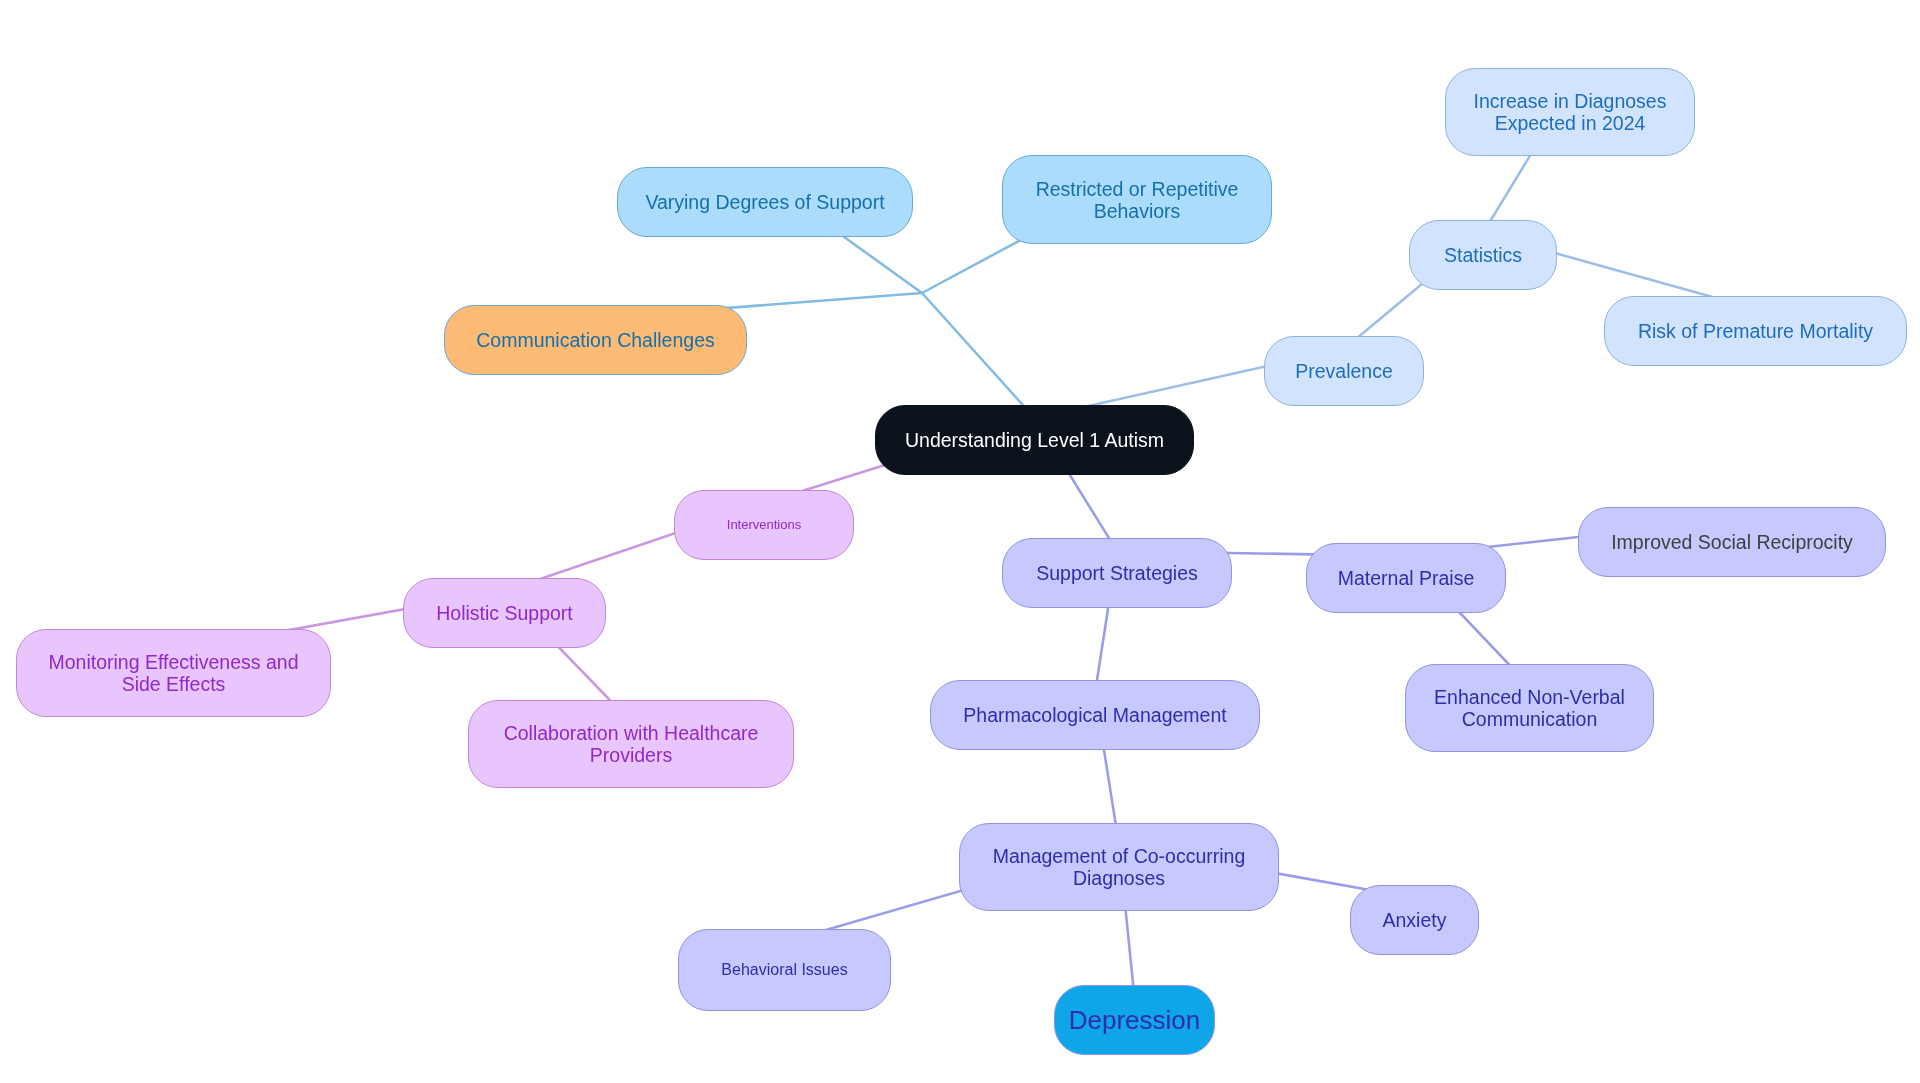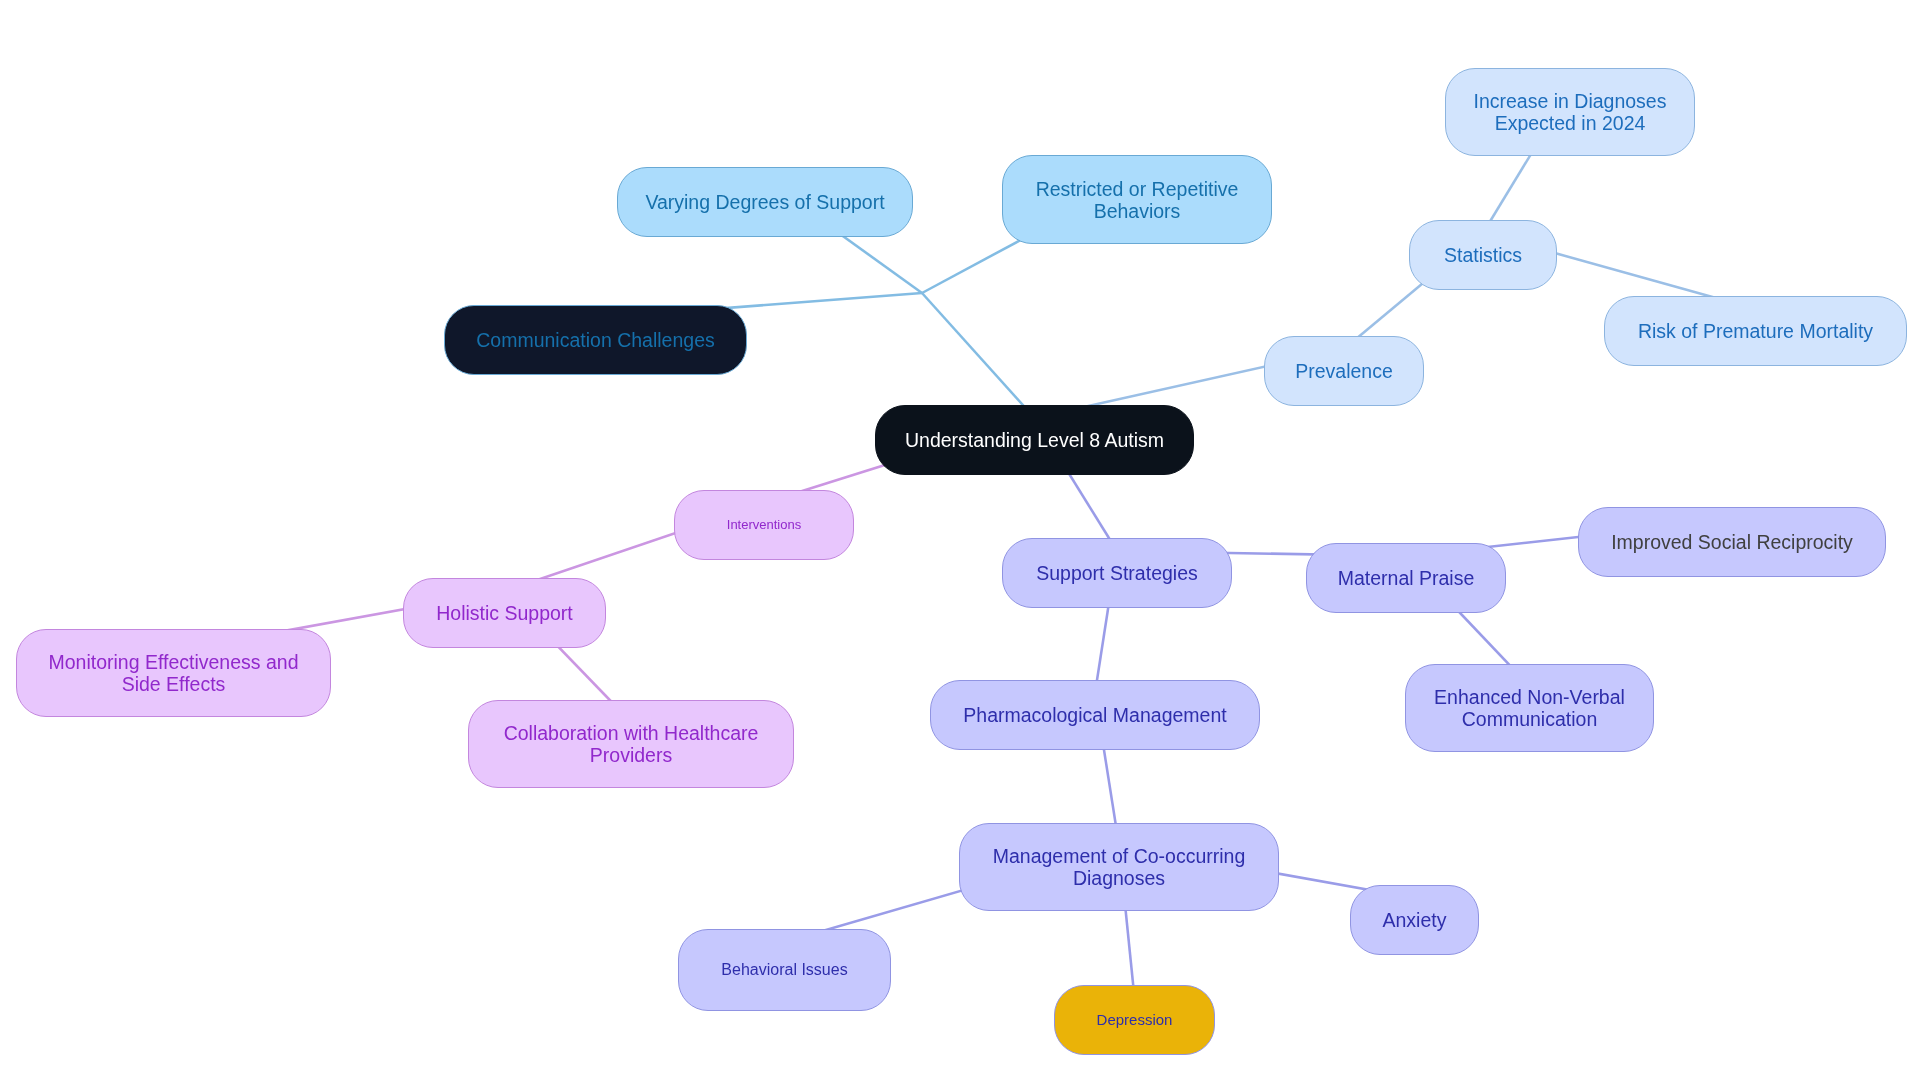--- a/index.html
+++ b/index.html
@@ -40,35 +40,35 @@
     <path class="edge" d="M 1119.0 845.0 L 1414.5 898.0" stroke="#9a9ce8"></path>
     <path class="edge" d="M 1034.5 418.0 L 764.0 503.0" stroke="#cb96e2"></path>
     <path class="edge" d="M 764.0 503.0 L 504.5 591.0" stroke="#cb96e2"></path>
     <path class="edge" d="M 504.5 591.0 L 173.5 651.0" stroke="#cb96e2"></path>
     <path class="edge" d="M 504.5 591.0 L 631.0 722.0" stroke="#cb96e2"></path>
   </svg>
 
   <div id="node-layer">
     <div class="node root" style="left:875px;top:383px;width:319px;height:70px;border-radius:30px;background:#0b121b;border-color:#0b121b;color:#ffffff;font-size:19.5px" title="Understanding Level 1 Autism">
       <span class="lbl">
-      <span class="ln">Understanding Level 8 Autism</span>
+      <span class="ln">Understanding Level 1 Autism</span>
       </span>
     </div>
     <div class="node blue" style="left:617px;top:145px;width:296px;height:70px;border-radius:30px;background:#abdcfc;border-color:#69a9d4;color:#1570ab;font-size:19.5px" title="Varying Degrees of Support">
       <span class="lbl">
       <span class="ln">Varying Degrees of Support</span>
       </span>
     </div>
     <div class="node blue" style="left:1002px;top:133px;width:270px;height:89px;border-radius:30px;background:#abdcfc;border-color:#69a9d4;color:#1570ab;font-size:19.5px" title="Restricted or Repetitive Behaviors">
       <span class="lbl">
       <span class="ln">Restricted or Repetitive</span>
       <span class="ln">Behaviors</span>
       </span>
     </div>
-    <div class="node blue" style="left:444px;top:283px;width:303px;height:70px;border-radius:30px;background:#0f172a;border-color:#69a9d4;color:#1570ab;font-size:19.5px" title="Communication Challenges">
+    <div class="node blue" style="left:444px;top:283px;width:303px;height:70px;border-radius:30px;background:#fdba74;border-color:#69a9d4;color:#1570ab;font-size:19.5px" title="Communication Challenges">
       <span class="lbl">
       <span class="ln">Communication Challenges</span>
       </span>
     </div>
     <div class="node lightblue" style="left:1264px;top:314px;width:160px;height:70px;border-radius:30px;background:#d2e4fd;border-color:#8cb4df;color:#1d6dbc;font-size:19.5px" title="Prevalence">
       <span class="lbl">
       <span class="ln">Prevalence</span>
       </span>
     </div>
     <div class="node lightblue" style="left:1409px;top:198px;width:148px;height:70px;border-radius:30px;background:#d2e4fd;border-color:#8cb4df;color:#1d6dbc;font-size:19.5px" title="Statistics">
@@ -117,21 +117,21 @@
       <span class="lbl">
       <span class="ln">Management of Co-occurring</span>
       <span class="ln">Diagnoses</span>
       </span>
     </div>
     <div class="node purple" style="left:678px;top:907px;width:213px;height:82px;border-radius:30px;background:#c6c8fe;border-color:#9094e2;color:#2e2eab;font-size:16px" title="Behavioral Issues">
       <span class="lbl">
       <span class="ln">Behavioral Issues</span>
       </span>
     </div>
-    <div class="node purple" style="left:1054px;top:963px;width:161px;height:70px;border-radius:30px;background:#eab308;border-color:#9094e2;color:#2e2eab;font-size:15px" title="Depression">
+    <div class="node purple" style="left:1054px;top:963px;width:161px;height:70px;border-radius:30px;background:#0ea5e9;border-color:#9094e2;color:#2e2eab;font-size:26px" title="Depression">
       <span class="lbl">
       <span class="ln">Depression</span>
       </span>
     </div>
     <div class="node purple" style="left:1350px;top:863px;width:129px;height:70px;border-radius:30px;background:#c6c8fe;border-color:#9094e2;color:#2e2eab;font-size:19.5px" title="Anxiety">
       <span class="lbl">
       <span class="ln">Anxiety</span>
       </span>
     </div>
     <div class="node pink" style="left:674px;top:468px;width:180px;height:70px;border-radius:30px;background:#e8c6fd;border-color:#c386de;color:#9128cc;font-size:13px" title="Interventions">

